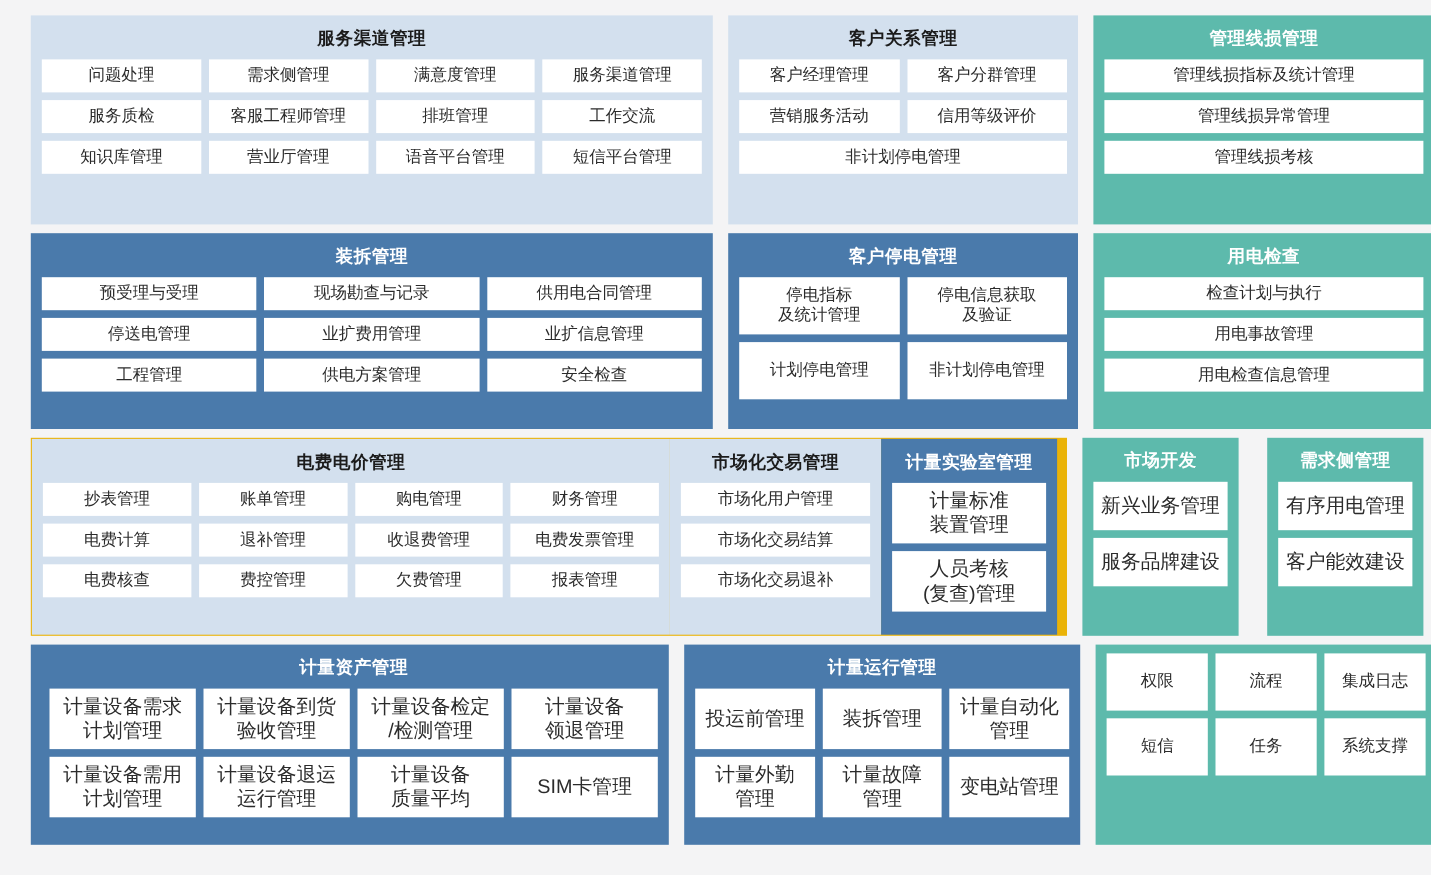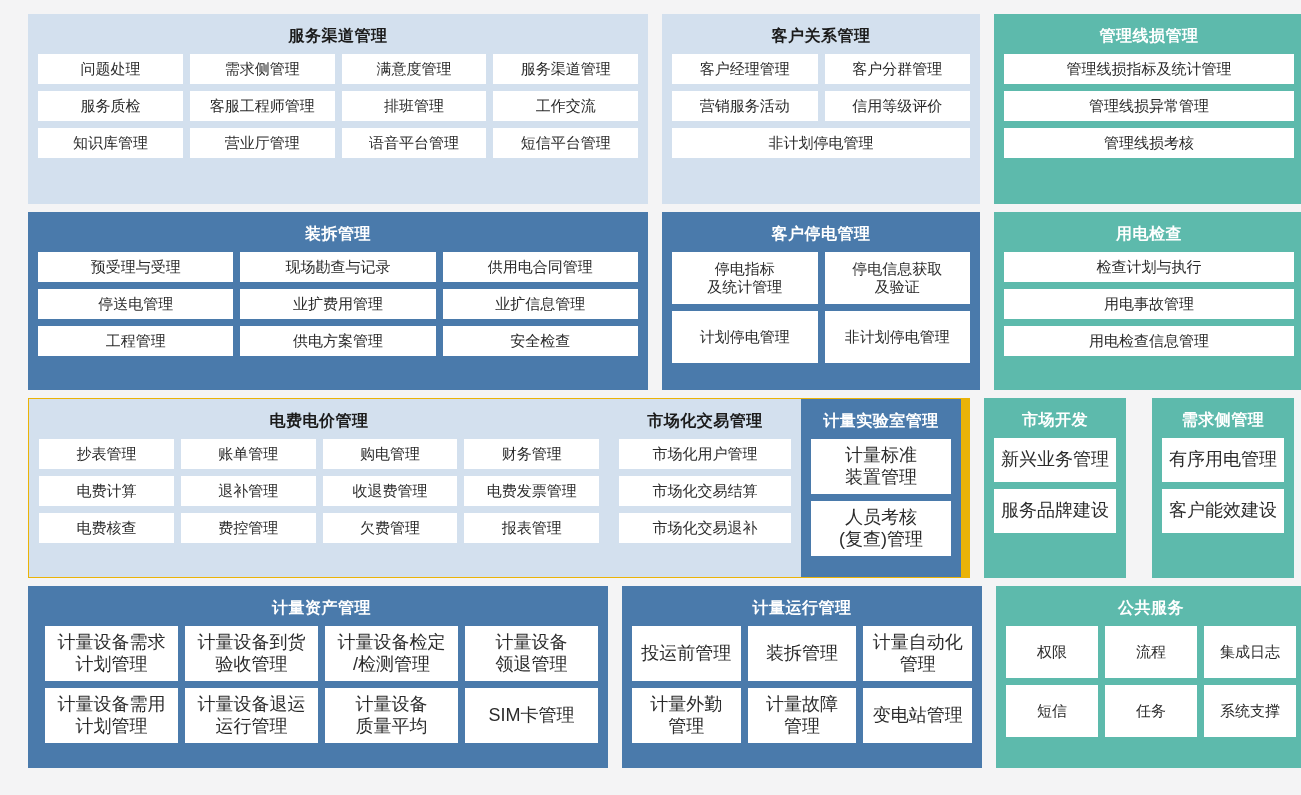--- a/index.html
+++ b/index.html
@@ -276,21 +276,20 @@
 管理</div>
         <div class="cell">计量故障
 管理</div>
         <div class="cell">变电站管理</div>
       </div>
     </div>
 
     <div class="row-gap"></div>
 
     <div class="panel teal p-public">
-      <div class="panel-title">公共服务</div>
       <div class="grid g3 xtall">
         <div class="cell">权限</div>
         <div class="cell">流程</div>
         <div class="cell">集成日志</div>
         <div class="cell">短信</div>
         <div class="cell">任务</div>
         <div class="cell">系统支撑</div>
       </div>
     </div>
   </div>

